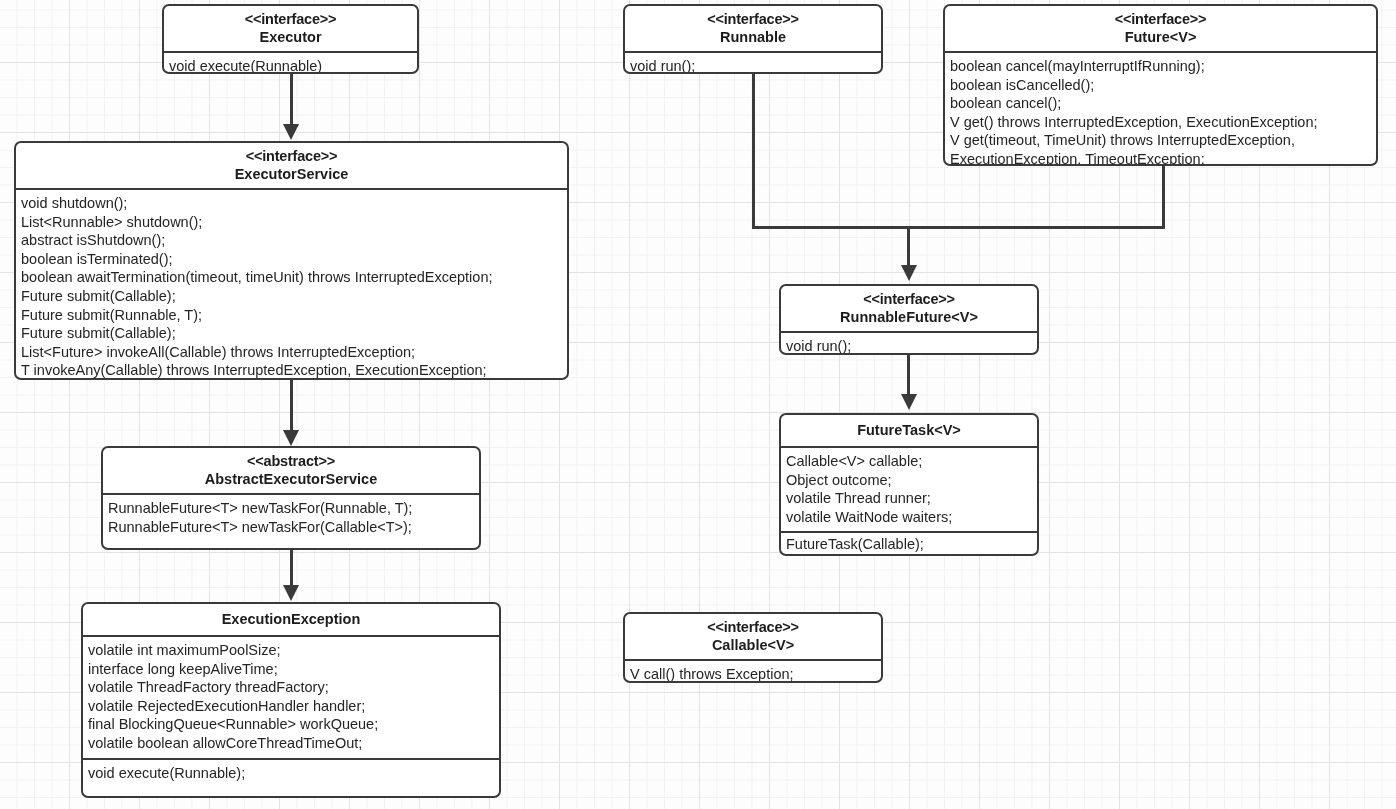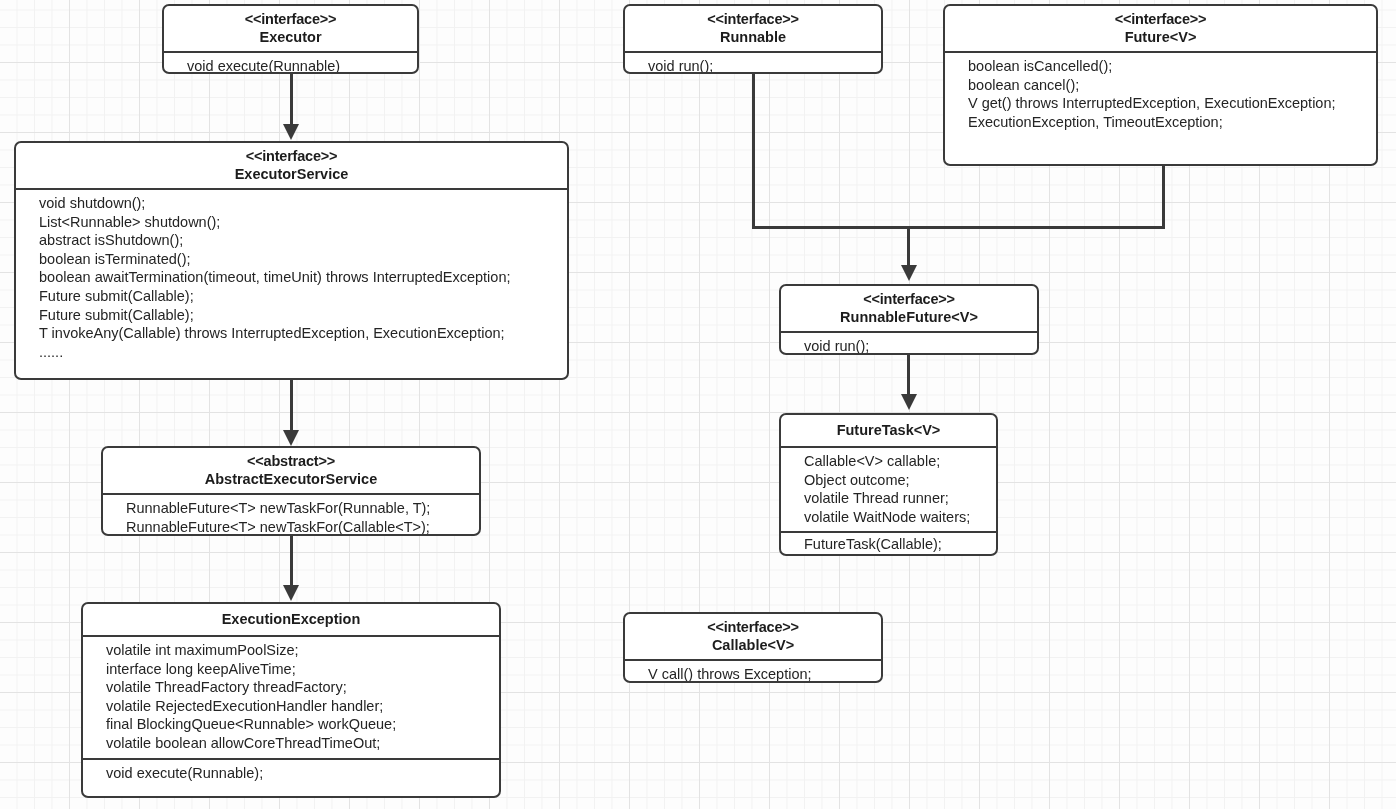--- a/index.html
+++ b/index.html
@@ -45,21 +45,21 @@
     display: block;
     font-weight: bold;
     letter-spacing: -0.2px;
   }
   .uml-header .cname {
     display: block;
     font-weight: bold;
   }
   .uml-section {
     box-sizing: border-box;
-    padding: 4px 8px 5px 23px;
+    padding: 4px 8px 5px 5px;
     font-size: 14.5px;
     line-height: 18.6px;
     color: #242424;
   }
   .uml-section + .uml-section {
     border-top: 2px solid #3a3a3a;
   }
   .uml-section .mline {
     display: block;
     white-space: nowrap;
@@ -126,27 +126,29 @@
       <span class="stereo">&lt;&lt;interface&gt;&gt;</span>
       <span class="cname">ExecutorService</span>
     </div>
     <div class="uml-section">
       <span class="mline">void shutdown();</span>
       <span class="mline">List&lt;Runnable&gt; shutdown();</span>
       <span class="mline">abstract isShutdown();</span>
       <span class="mline">boolean isTerminated();</span>
       <span class="mline">boolean awaitTermination(timeout, timeUnit) throws InterruptedException;</span>
       <span class="mline">Future submit(Callable);</span>
+      <span class="mline">Future submit(Runnable, T);</span>
       <span class="mline">Future submit(Callable);</span>
+      <span class="mline">List&lt;Future&gt; invokeAll(Callable) throws InterruptedException;</span>
       <span class="mline">T invokeAny(Callable) throws InterruptedException, ExecutionException;</span>
       <span class="mline">......</span>
     </div>
   </div>
 
-  <div class="uml-box" style="left:101px; top:446px; width:380px; height:90px;">
+  <div class="uml-box" style="left:101px; top:446px; width:380px; height:104px;">
     <div class="uml-header">
       <span class="stereo">&lt;&lt;abstract&gt;&gt;</span>
       <span class="cname">AbstractExecutorService</span>
     </div>
     <div class="uml-section">
       <span class="mline">RunnableFuture&lt;T&gt; newTaskFor(Runnable, T);</span>
       <span class="mline">RunnableFuture&lt;T&gt; newTaskFor(Callable&lt;T&gt;);</span>
 
     </div>
   </div>
@@ -177,38 +179,40 @@
       <span class="mline">void run();</span>
     </div>
   </div>
 
   <div class="uml-box" style="left:943px; top:4px; width:435px; height:162px;">
     <div class="uml-header">
       <span class="stereo">&lt;&lt;interface&gt;&gt;</span>
       <span class="cname">Future&lt;V&gt;</span>
     </div>
     <div class="uml-section">
+      <span class="mline">boolean cancel(mayInterruptIfRunning);</span>
       <span class="mline">boolean isCancelled();</span>
       <span class="mline">boolean cancel();</span>
       <span class="mline">V get() throws InterruptedException, ExecutionException;</span>
+      <span class="mline">V get(timeout, TimeUnit) throws InterruptedException,</span>
       <span class="mline">ExecutionException, TimeoutException;</span>
     </div>
   </div>
 
   <div class="uml-box" style="left:779px; top:284px; width:260px; height:71px;">
     <div class="uml-header">
       <span class="stereo">&lt;&lt;interface&gt;&gt;</span>
       <span class="cname">RunnableFuture&lt;V&gt;</span>
     </div>
     <div class="uml-section">
       <span class="mline">void run();</span>
     </div>
   </div>
 
-  <div class="uml-box" style="left:779px; top:413px; width:219px; height:143px;">
+  <div class="uml-box" style="left:779px; top:413px; width:260px; height:143px;">
     <div class="uml-header" style="padding-top:6px; padding-bottom:7px;">
       <span class="cname">FutureTask&lt;V&gt;</span>
     </div>
     <div class="uml-section">
       <span class="mline">Callable&lt;V&gt; callable;</span>
       <span class="mline">Object outcome;</span>
       <span class="mline">volatile Thread runner;</span>
       <span class="mline">volatile WaitNode waiters;</span>
     </div>
     <div class="uml-section" style="padding-top:2px;">

